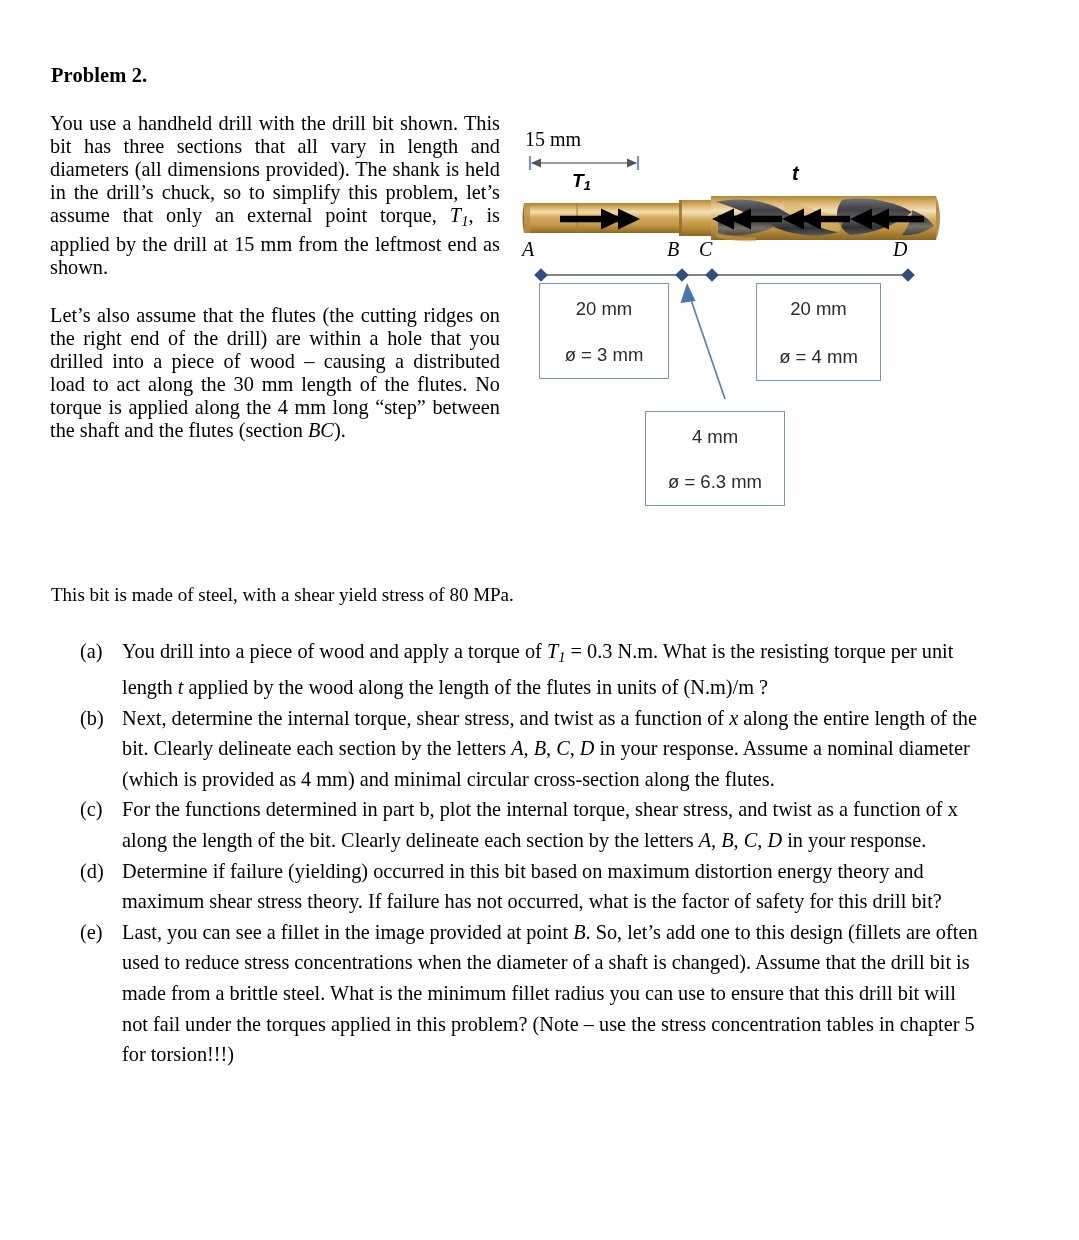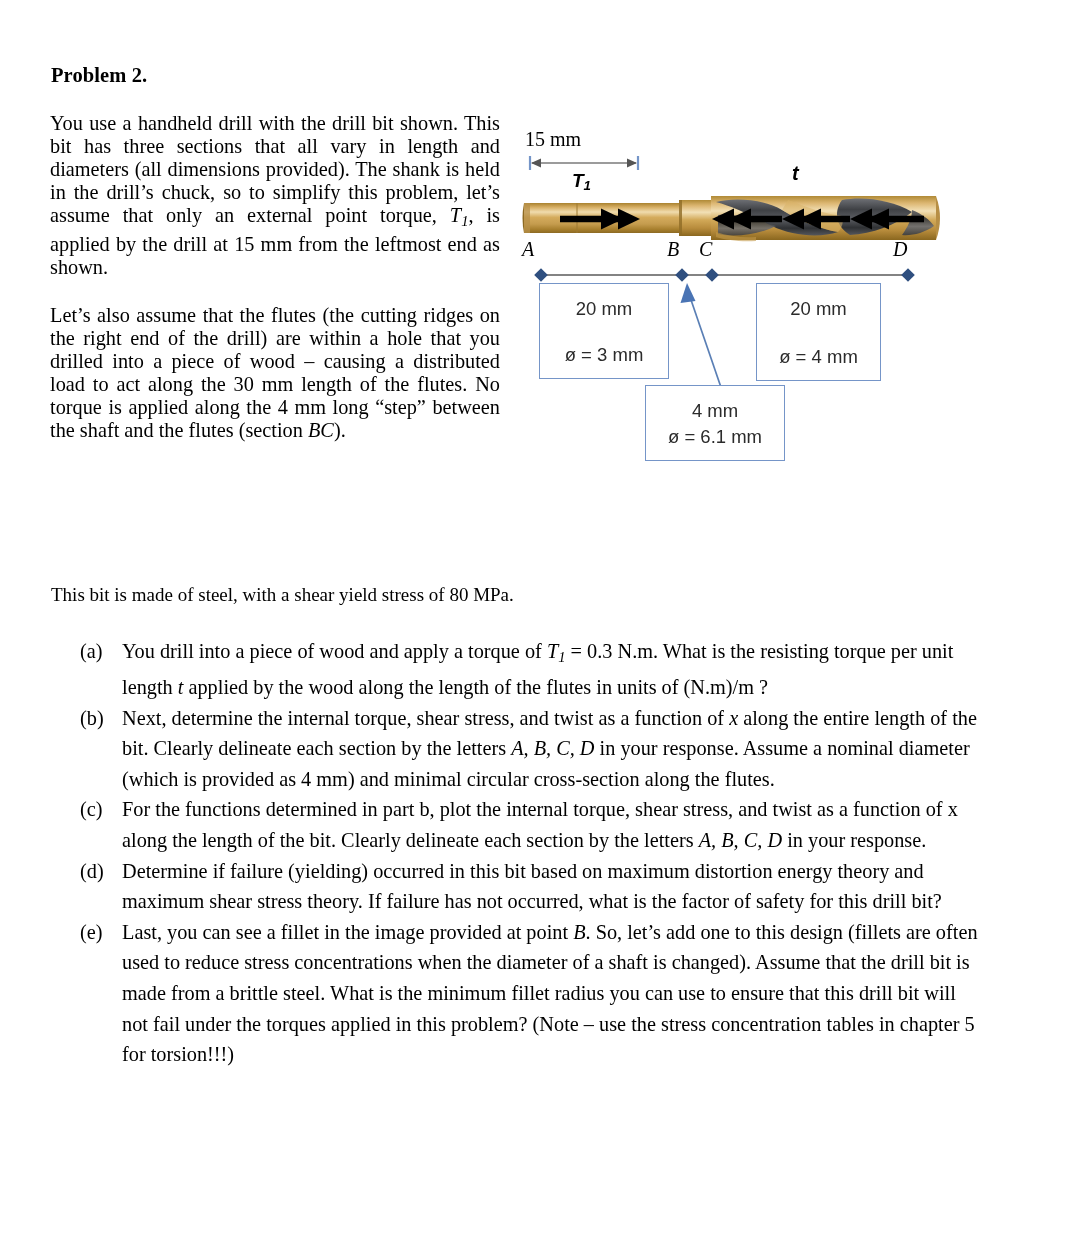--- a/index.html
+++ b/index.html
@@ -177,21 +177,21 @@
   }
   .callout .line2 {
     position: absolute;
     left: 0;
     right: 0;
     bottom: 12px;
     text-align: center;
   }
   #callout-shank { left: 29px;  top: 163px; width: 130px; height: 96px; }
   #callout-flute { left: 246px; top: 163px; width: 125px; height: 98px; }
-  #callout-step  { left: 135px; top: 265px; width: 140px; height: 76px; }
+  #callout-step  { left: 135px; top: 291px; width: 140px; height: 95px; }
 
   #leader-line {
     position: absolute;
     left: 160px;
     top: 155px;
     width: 70px;
     height: 125px;
   }
 </style>
 </head>
@@ -346,16 +346,16 @@
     <div class="line2">ø = 3 mm</div>
   </div>
 
   <div class="callout" id="callout-flute">
     <div class="line1">20 mm</div>
     <div class="line2">ø = 4 mm</div>
   </div>
 
   <div class="callout" id="callout-step">
     <div class="line1">4 mm</div>
-    <div class="line2">ø = 6.1 mm</div>
+    <div class="line2">ø = 6.3 mm</div>
   </div>
 
 </div>
 
 </body></html>

